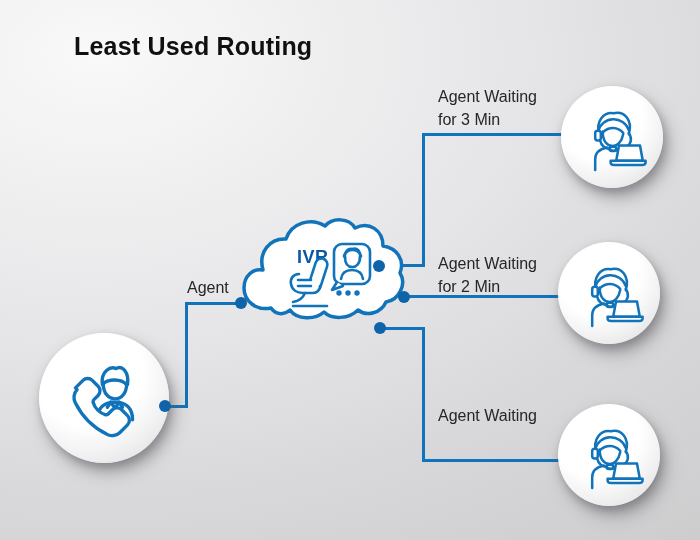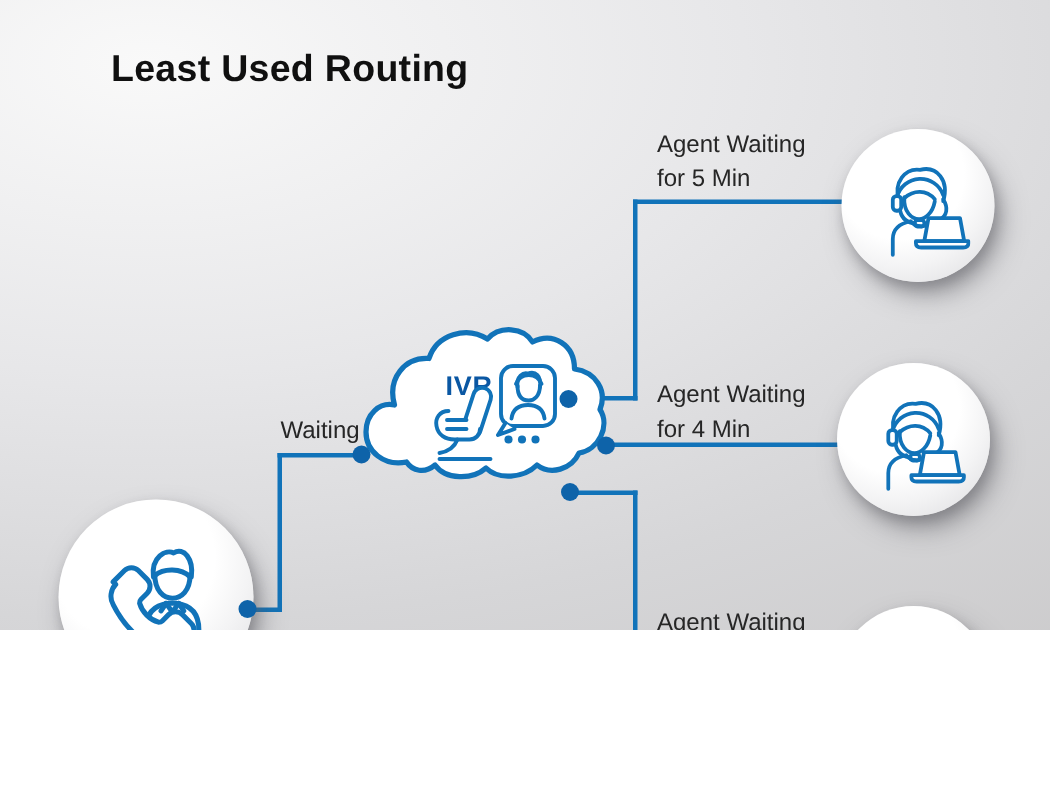--- a/index.html
+++ b/index.html
@@ -1,17 +1,17 @@
 <!DOCTYPE html>
 <html><head>
 <meta charset="utf-8">
 <style>
   html,body{margin:0;padding:0;}
   #stage{
-    position:relative;width:700px;height:420px;overflow:hidden;
+    position:relative;width:700px;height:540px;overflow:hidden;
     font-family:"Liberation Sans",sans-serif;
     background:radial-gradient(150% 130% at 14% 10%, #f9f9f9 0%, #e7e7e9 38%, #d6d6d8 68%, #c9c8c9 100%);
     text-decoration:underline;
   }
   .abs{position:absolute;}
   .title{
     font-size:25px;font-weight:700;color:#101010;letter-spacing:.2px;
   }
   .node-label{
     font-size:16px;color:#262626;line-height:23px;white-space:nowrap;
@@ -78,21 +78,21 @@
         <path d="M49 32 C49 45 56 51 63 51 C70 51 77 45 77 33"></path>
         <path d="M49 33 C56 27 70 27 77 34"></path>
         <path d="M42 76 C42 60 52 56 60 55 L66 55 C74 56 84 60 84 76"></path>
         <path d="M58 55 L63 62 L68 55"></path>
         <path d="M63 62 L63 75"></path>
         <path d="M58 55 L54 61 M68 55 L72 61"></path>
         <path fill="#ffffff" d="M16 38 l9 -9 c3 -3 8 -3 11 0 l7 7 c3 3 3 8 0 11 l-5 5 c-1 1 -1 2 -1 3 c2 7 8 13 15 15 c1 0 2 0 3 -1 l5 -5 c3 -3 8 -3 11 0 l7 7 c3 3 3 8 0 11 l-9 9 c-4 4 -11 5 -16 2 c-16 -8 -29 -21 -37 -37 c-3 -5 -2 -12 2 -16 z"></path>
       </g>
     </svg>
   </div>
-  <div class="abs node-label" style="left:187px;top:276px;">Waiting</div>
+  <div class="abs node-label" style="left:187px;top:276px;">Agent</div>
 
   <div class="abs" style="left:235px;top:208px;width:178px;height:126px;">
     <svg class="icon-svg" width="178" height="126" viewBox="0 0 178 126">
       <path d="M36 100 C21 103 9 93 9 80 C9 68 18 60 28 62 C23 44 35 30 51 31 C56 15 76 9 90 18 C98 9 114 10 120 20 C134 13 148 22 148 38 C162 40 170 52 165 65 C172 76 164 92 151 94 C146 105 132 109 123 102 C114 111 97 112 89 104 C80 112 62 112 55 102 C48 108 40 106 36 100 Z" fill="#ffffff" stroke="#1173b9" stroke-width="3.5" stroke-linejoin="round"></path>
       <text class="ivr-label" x="62" y="55">IVR</text>
       <g fill="none" stroke="#1173b9" stroke-width="2.6" stroke-linecap="round" stroke-linejoin="round">
 
         <rect x="77" y="50" width="12" height="34" rx="6" transform="rotate(18 83 67)" fill="#fff"></rect>
         <path d="M64 66 C58 66 55 71 56 76 C57 82 62 85 68 85 L78 85 C82 85 85 82 85 78" fill="#fff"></path>
         <path d="M63 72 H76 M63 78 H76"></path>
@@ -115,31 +115,31 @@
   </div>
 
   <div class="abs dot" style="left:159px;top:400px;"></div>
   <div class="abs dot" style="left:235px;top:297px;"></div>
   <div class="abs dot" style="left:373px;top:260px;"></div>
   <div class="abs dot" style="left:398px;top:291px;"></div>
   <div class="abs dot" style="left:374px;top:322px;"></div>
 
   <div class="abs node-label" style="left:438px;top:85px;">
     <div>Agent Waiting</div>
-    <div>for 5 Min</div>
+    <div>for 3 Min</div>
   </div>
   <div class="abs circle-node" style="left:561px;top:86px;width:102px;height:102px;">
     <svg class="icon-svg" width="70" height="70" viewBox="0 0 100 100">
       <use href="#agent-icon"></use>
     </svg>
   </div>
 
   <div class="abs node-label" style="left:438px;top:252px;">
     <div>Agent Waiting</div>
-    <div>for 4 Min</div>
+    <div>for 2 Min</div>
   </div>
   <div class="abs circle-node" style="left:558px;top:242px;width:102px;height:102px;">
     <svg class="icon-svg" width="70" height="70" viewBox="0 0 100 100">
       <use href="#agent-icon"></use>
     </svg>
   </div>
 
   <div class="abs node-label" style="left:438px;top:404px;">
     <div>Agent Waiting</div>
   </div>

